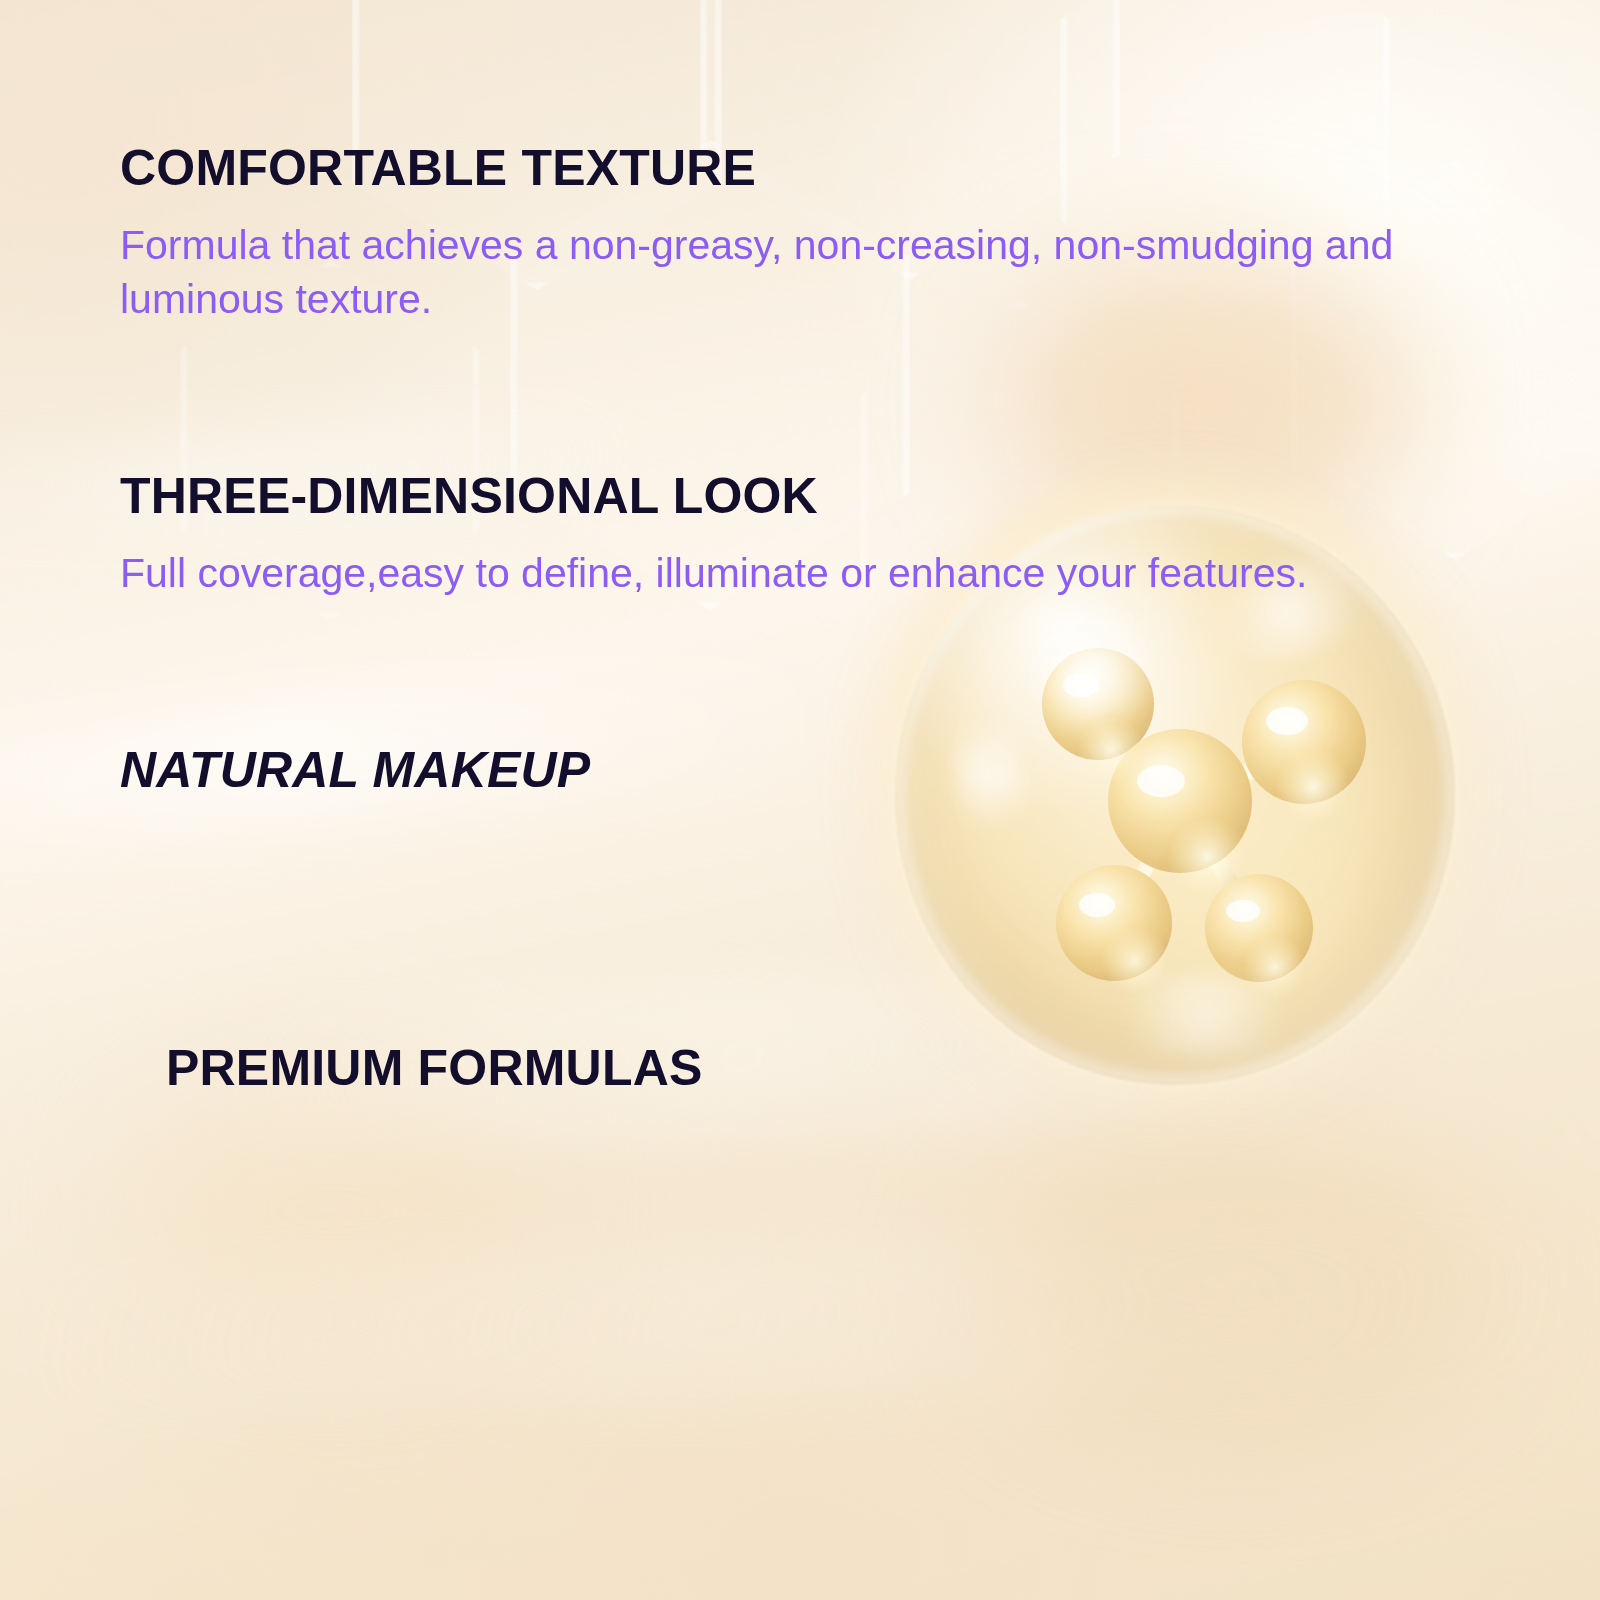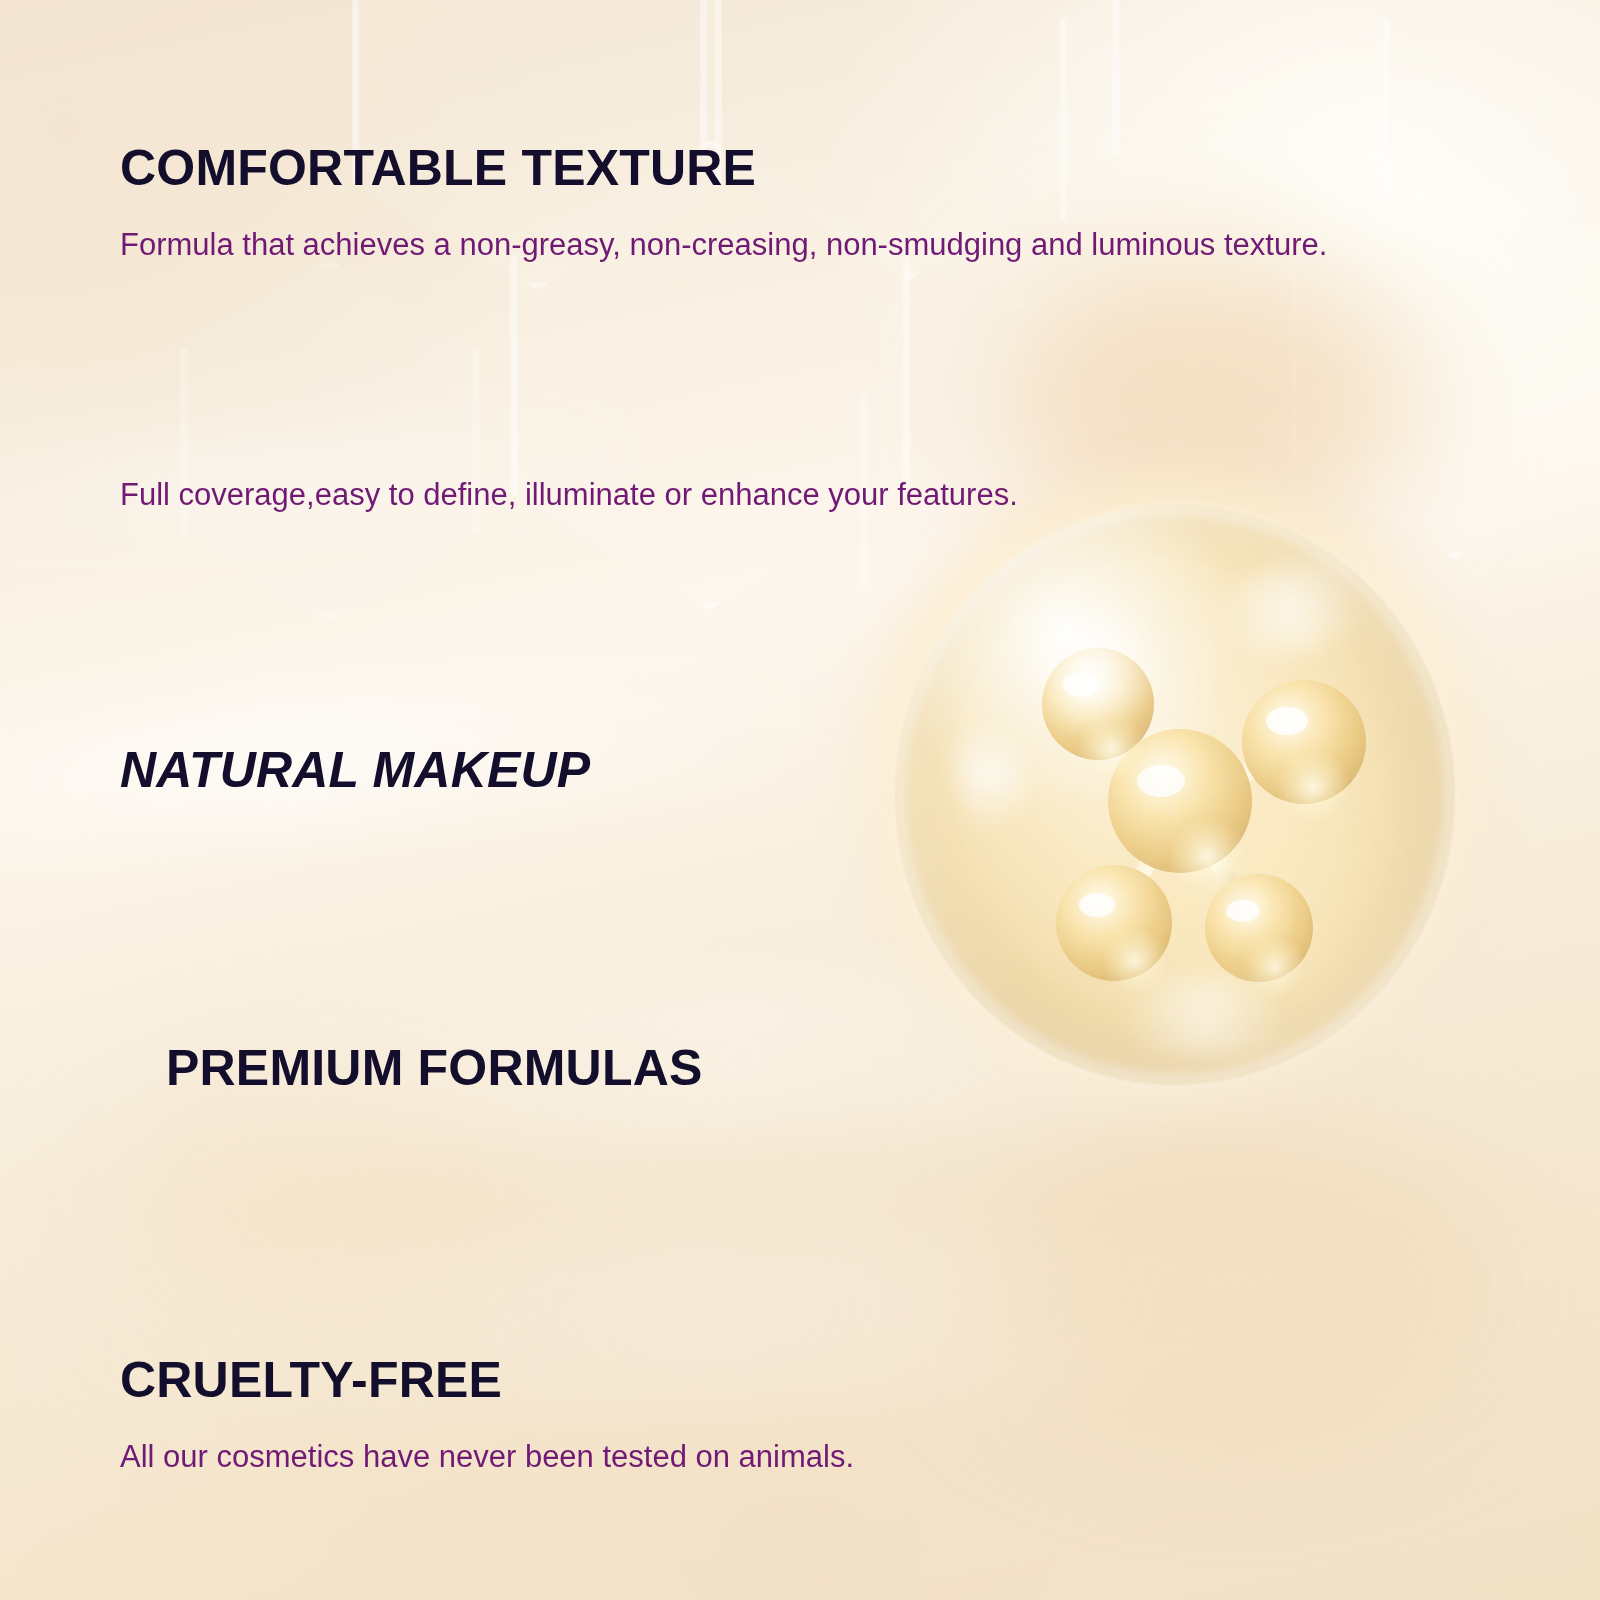--- a/index.html
+++ b/index.html
@@ -121,23 +121,23 @@
     font-weight: 700;
     font-size: 50px;
     line-height: 56px;
     letter-spacing: .2px;
     color: #130e2b;
     white-space: nowrap;
   }
   .feature p {
     font-family: "Liberation Sans", sans-serif;
     font-weight: 400;
-    font-size: 31px;
+    font-size: 41px;
     line-height: 54px;
-    color: #701a75;
+    color: #8b5cf6;
     max-width: 1360px;
   }
   .feature h2 + p { margin-top: 22px; }
 
   #f1 { top: 140px; }
   #f2 { top: 468px; }
   #f3 { top: 742px; font-style: italic; }
   #f4 { top: 1040px; margin-left: 46px; }
   #f5 { top: 1352px; }
 </style>
@@ -226,29 +226,26 @@
     <div class="spec s3"></div>
     <div class="spec s4"></div>
   </div>
 
   <div class="feature" id="f1">
     <h2>COMFORTABLE TEXTURE</h2>
     <p>Formula that achieves a non-greasy, non-creasing, non-smudging and luminous texture.</p>
   </div>
 
   <div class="feature" id="f2">
+    <h2>THREE-DIMENSIONAL LOOK</h2>
     <p>Full coverage,easy to define, illuminate or enhance your features.</p>
   </div>
 
   <div class="feature" id="f3">
     <h2>NATURAL MAKEUP</h2>
   </div>
 
   <div class="feature" id="f4">
     <h2>PREMIUM FORMULAS</h2>
   </div>
 
-  <div class="feature" id="f5">
-    <h2>CRUELTY-FREE</h2>
-    <p>All our cosmetics have never been tested on animals.</p>
-  </div>
 
 </div>
 
 </body></html>

